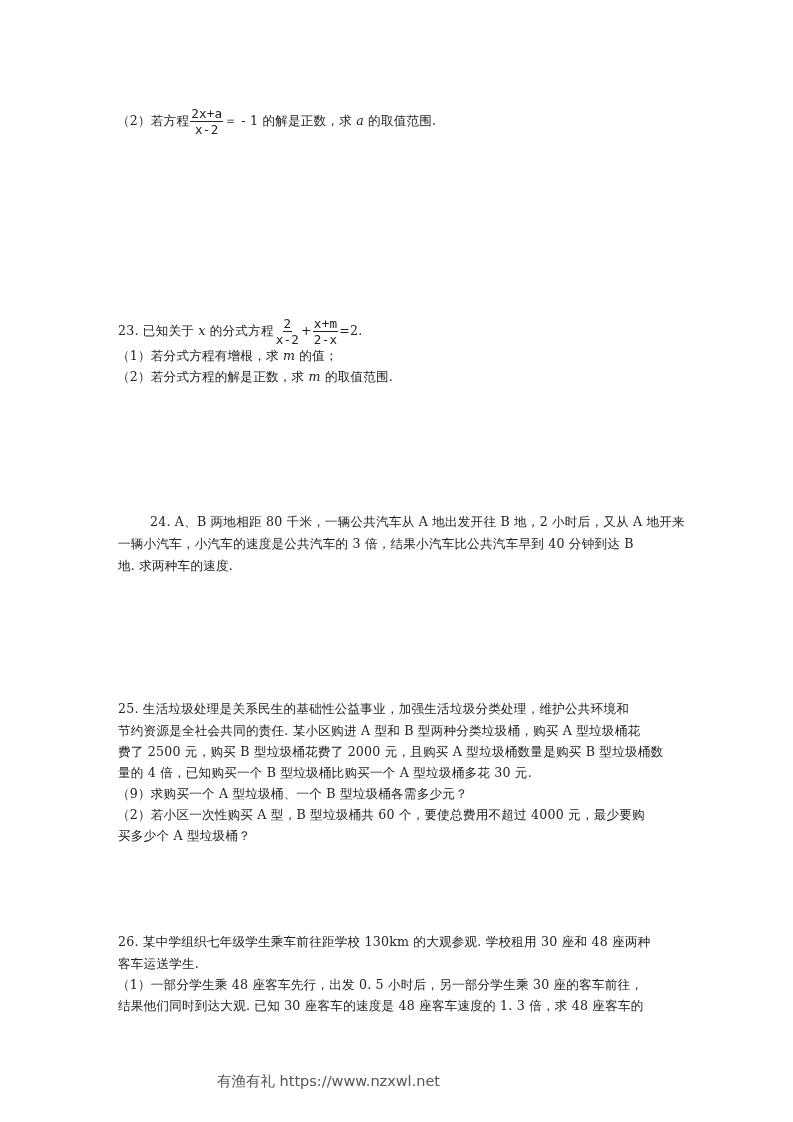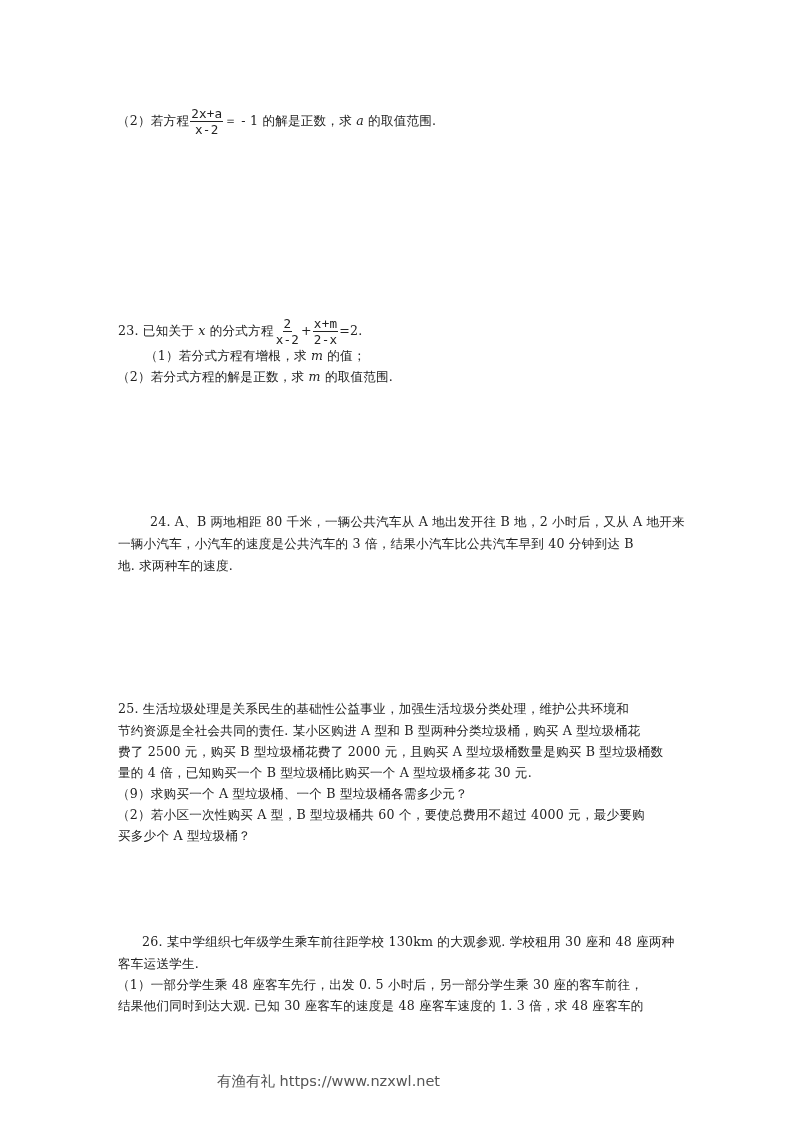--- a/index.html
+++ b/index.html
@@ -39,37 +39,37 @@
 
 <div class="line" style="top:316px;">
   <span>23. 已知关于 </span><span class="ital">x</span><span> 的分式方程</span><span class="frac">
       <span class="num">2</span>
       <span class="den">x-2</span>
     </span><span>+</span><span class="frac">
       <span class="num">x+m</span>
       <span class="den">2-x</span>
     </span><span>=2.</span>
 </div>
-<div class="line sub" style="top:348px;margin-left:28px;">
+<div class="line sub" style="top:348px;">
   <span>（1）若分式方程有增根，求 </span><span class="ital">m</span><span> 的值；</span>
 </div>
 <div class="line sub" style="top:369px;">
   <span>（2）若分式方程的解是正数，求 </span><span class="ital">m</span><span> 的取值范围.</span>
 </div>
 
 <div class="line" style="top:514px;margin-left:32px;">24.  A、B 两地相距 80 千米，一辆公共汽车从 A 地出发开往 B 地，2 小时后，又从 A 地开来</div>
 <div class="line" style="top:536px;">一辆小汽车，小汽车的速度是公共汽车的 3 倍，结果小汽车比公共汽车早到 40 分钟到达 B</div>
 <div class="line" style="top:558px;">地. 求两种车的速度.</div>
 
 <div class="line" style="top:701px;">25. 生活垃圾处理是关系民生的基础性公益事业，加强生活垃圾分类处理，维护公共环境和</div>
 <div class="line" style="top:723px;">节约资源是全社会共同的责任. 某小区购进 A 型和 B 型两种分类垃圾桶，购买 A 型垃圾桶花</div>
 <div class="line" style="top:744px;">费了 2500 元，购买 B 型垃圾桶花费了 2000 元，且购买 A 型垃圾桶数量是购买 B 型垃圾桶数</div>
 <div class="line" style="top:765px;">量的 4 倍，已知购买一个 B 型垃圾桶比购买一个 A 型垃圾桶多花 30 元.</div>
 <div class="line sub" style="top:786px;">（9）求购买一个 A 型垃圾桶、一个 B 型垃圾桶各需多少元？</div>
 <div class="line sub" style="top:807px;">（2）若小区一次性购买 A 型，B 型垃圾桶共 60 个，要使总费用不超过 4000 元，最少要购</div>
 <div class="line" style="top:828px;">买多少个 A 型垃圾桶？</div>
 
-<div class="line" style="top:934px;margin-left:24px;">26. 某中学组织七年级学生乘车前往距学校 130km 的大观参观. 学校租用 30 座和 48 座两种</div>
+<div class="line" style="top:934px;">26. 某中学组织七年级学生乘车前往距学校 130km 的大观参观. 学校租用 30 座和 48 座两种</div>
 <div class="line" style="top:956px;">客车运送学生.</div>
 <div class="line sub" style="top:977px;">（1）一部分学生乘 48 座客车先行，出发 0. 5 小时后，另一部分学生乘 30 座的客车前往，</div>
 <div class="line" style="top:998px;">结果他们同时到达大观. 已知 30 座客车的速度是 48 座客车速度的 1. 3 倍，求 48 座客车的</div>
 
 <div class="footer">有渔有礼 https://www.nzxwl.net</div>
 
 </body></html>

